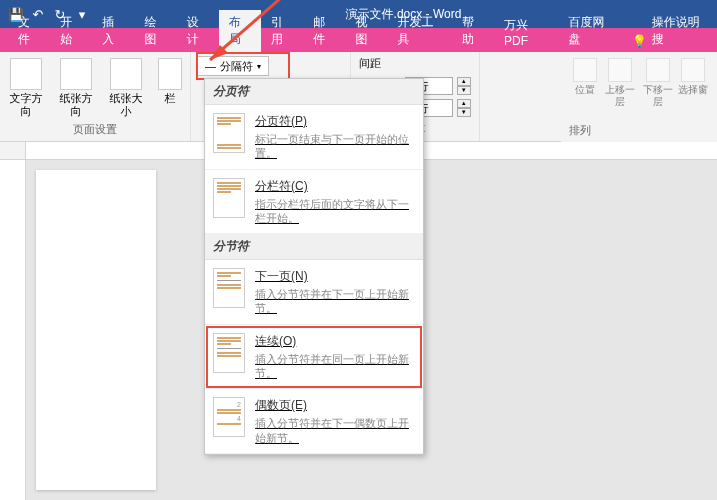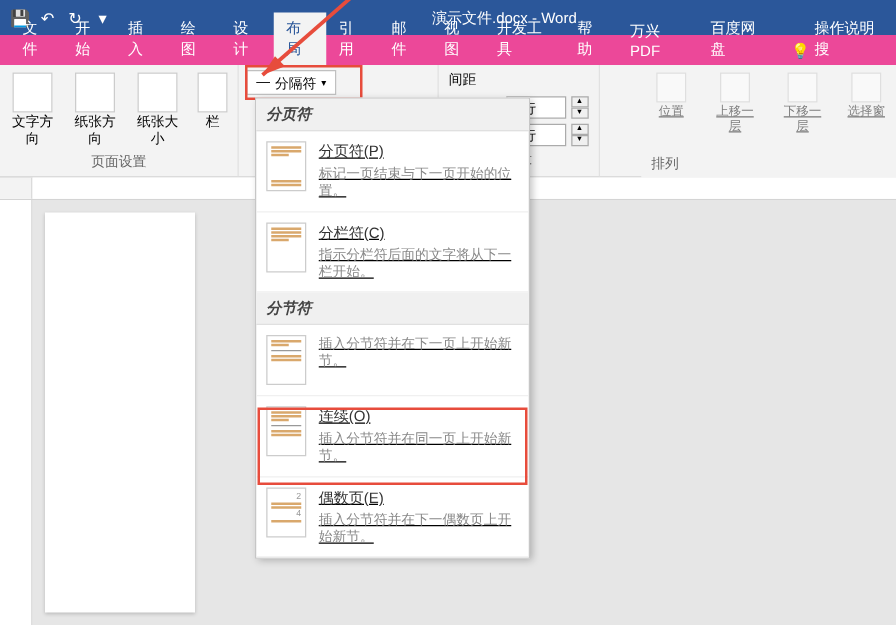--- a/index.html
+++ b/index.html
@@ -144,21 +144,21 @@
         <div class="spinner-btns">
           <div class="spinner-btn">▲</div>
           <div class="spinner-btn">▼</div>
         </div>
       </div>
     </div>
     <div class="ribbon-group-label">段落</div>
   </div>
 
   <div class="arrange-group">
-    <div class="ribbon-group-content" style="gap:16px;text-decoration:underline;">
+    <div class="ribbon-group-content" style="gap:0;">
       <div class="big-btn" style="width:32px;opacity:0.5">
         <div class="big-btn-icon" style="width:24px;height:24px"></div>
         <div class="big-btn-label" style="font-size:10px">位置</div>
       </div>
       <div class="big-btn" style="width:38px;opacity:0.5">
         <div class="big-btn-icon" style="width:24px;height:24px"></div>
         <div class="big-btn-label" style="font-size:10px">上移一层</div>
       </div>
       <div class="big-btn" style="width:38px;opacity:0.5">
         <div class="big-btn-icon" style="width:24px;height:24px"></div>
@@ -228,20 +228,21 @@
 
   <div class="dropdown-item">
     <div class="dropdown-item-icon">
       <div class="icon-line"></div>
         <div class="icon-line short"></div>
       <div style="height:1px;background:#999;margin:2px 0"></div>
       <div class="icon-line"></div>
         <div class="icon-line"></div>
     </div>
     <div class="dropdown-item-text">
+      <div class="dropdown-item-title">下一页(N)</div>
       <div class="dropdown-item-desc">插入分节符并在下一页上开始新节。</div>
     </div>
   </div>
 
   <div class="dropdown-item" style="position:relative">
     <div class="dropdown-item-icon">
       <div class="icon-line"></div>
         <div class="icon-line"></div>
         <div class="icon-line short"></div>
       <div style="height:1px;background:#999;margin:2px 0"></div>

